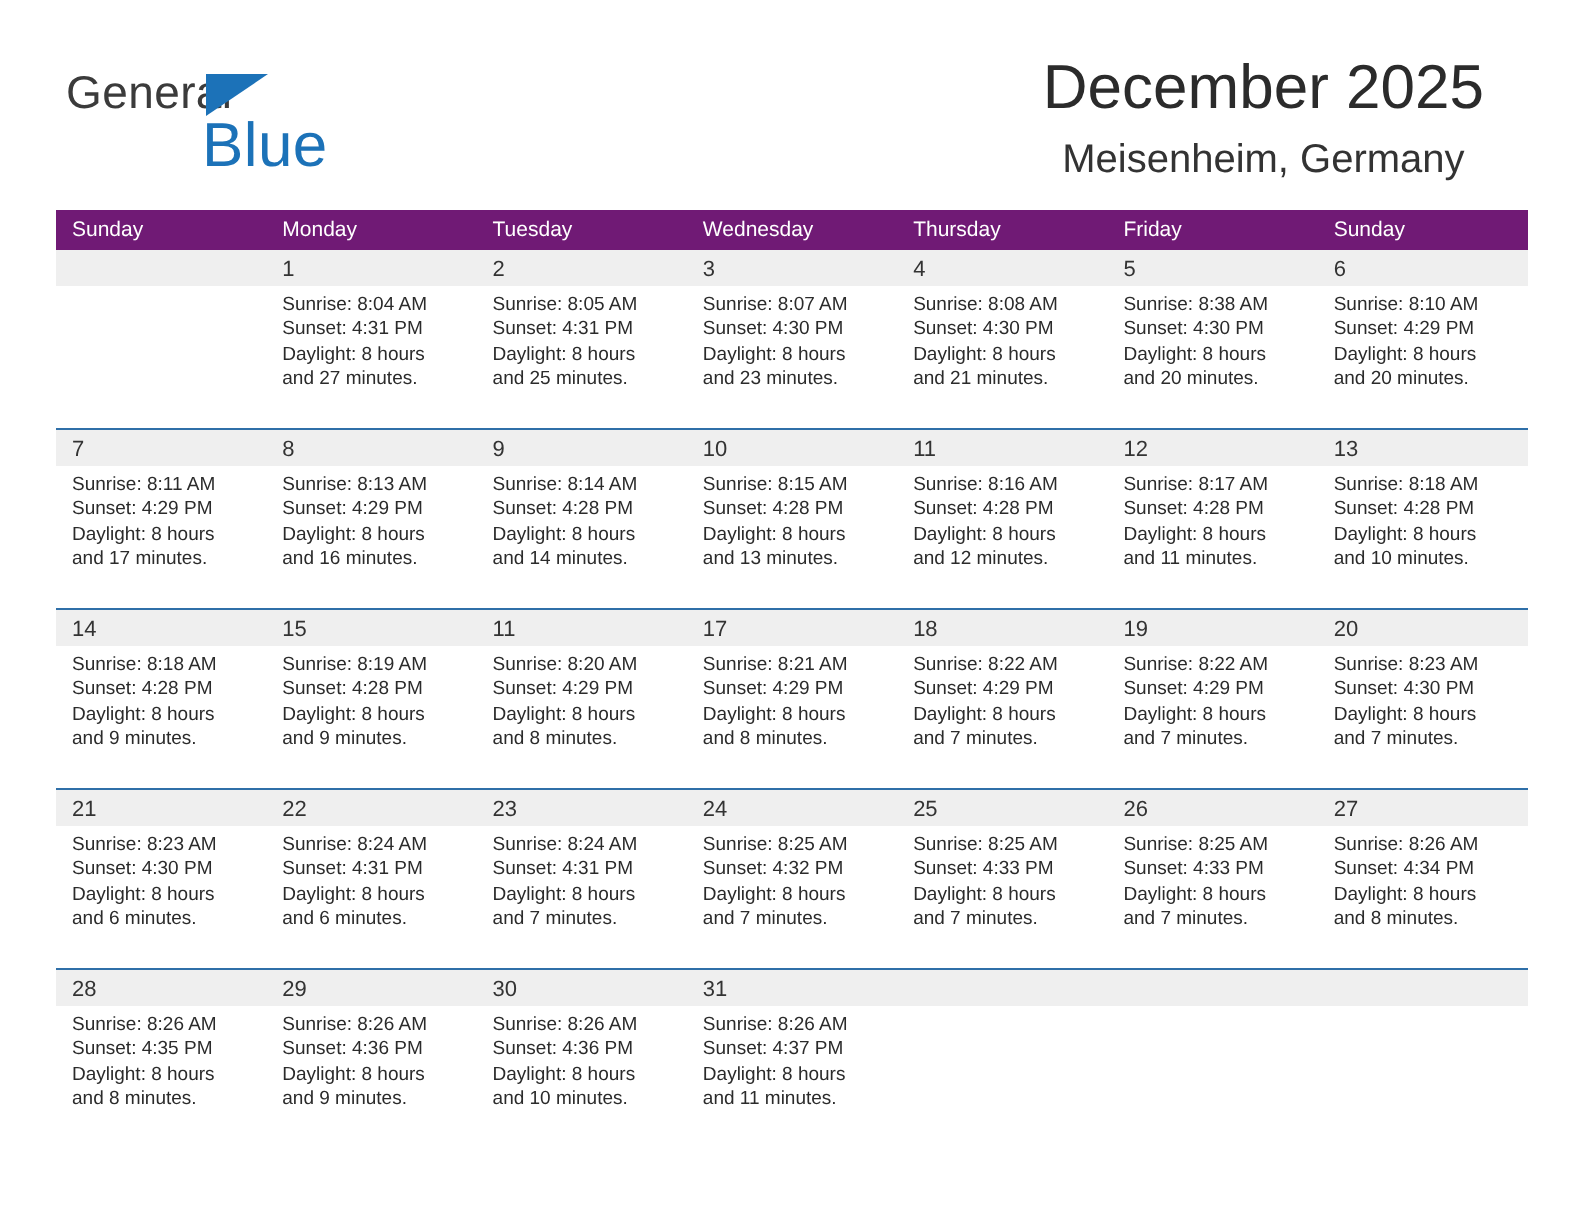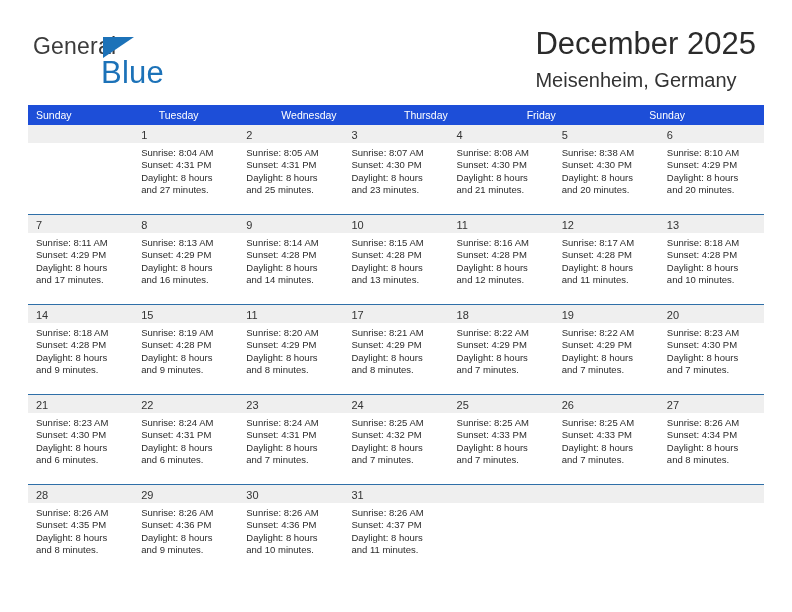--- a/index.html
+++ b/index.html
@@ -59,23 +59,23 @@
     left: 68px;
     top: 22px;
     font-size: 31px;
     color: #1c72b8;
     letter-spacing: 0.2px;
     font-family: "Liberation Sans", sans-serif;
   }
 
   .title-block {
     position: absolute;
-    right: 36px;
+    right: 50px;
     top: 28px;
-    text-align: left;
+    text-align: center;
   }
   .cal-title {
     font-size: 31px;
     color: #2b2b2b;
     font-weight: normal;
     line-height: 1.05;
     white-space: nowrap;
   }
   .cal-sub {
     margin-top: 8px;
@@ -86,21 +86,21 @@
 
   
   .calendar {
     position: absolute;
     left: 28px;
     top: 105px;
     width: 736px;
   }
   .cal-head {
     display: flex;
-    background: #1d4ed8;
+    background: #701a75;
     height: 20px;
   }
   .cal-head .hcell {
     flex: 1 1 0;
     color: #ffffff;
     font-size: 10.5px;
     line-height: 20px;
     padding-left: 8px;
     box-sizing: border-box;
     white-space: nowrap;
@@ -164,20 +164,21 @@
       <div class="cal-title">December 2025</div>
       <div class="cal-sub">Meisenheim, Germany</div>
     </div>
 
   </div>
 
   <div class="calendar">
 
     <div class="cal-head">
       <div class="hcell">Sunday</div>
+      <div class="hcell">Monday</div>
       <div class="hcell">Tuesday</div>
       <div class="hcell">Wednesday</div>
       <div class="hcell">Thursday</div>
       <div class="hcell">Friday</div>
       <div class="hcell">Sunday</div>
     </div>
 
     <div id="weeks-container">
         <div class="week">
           <div class="daycell empty">

